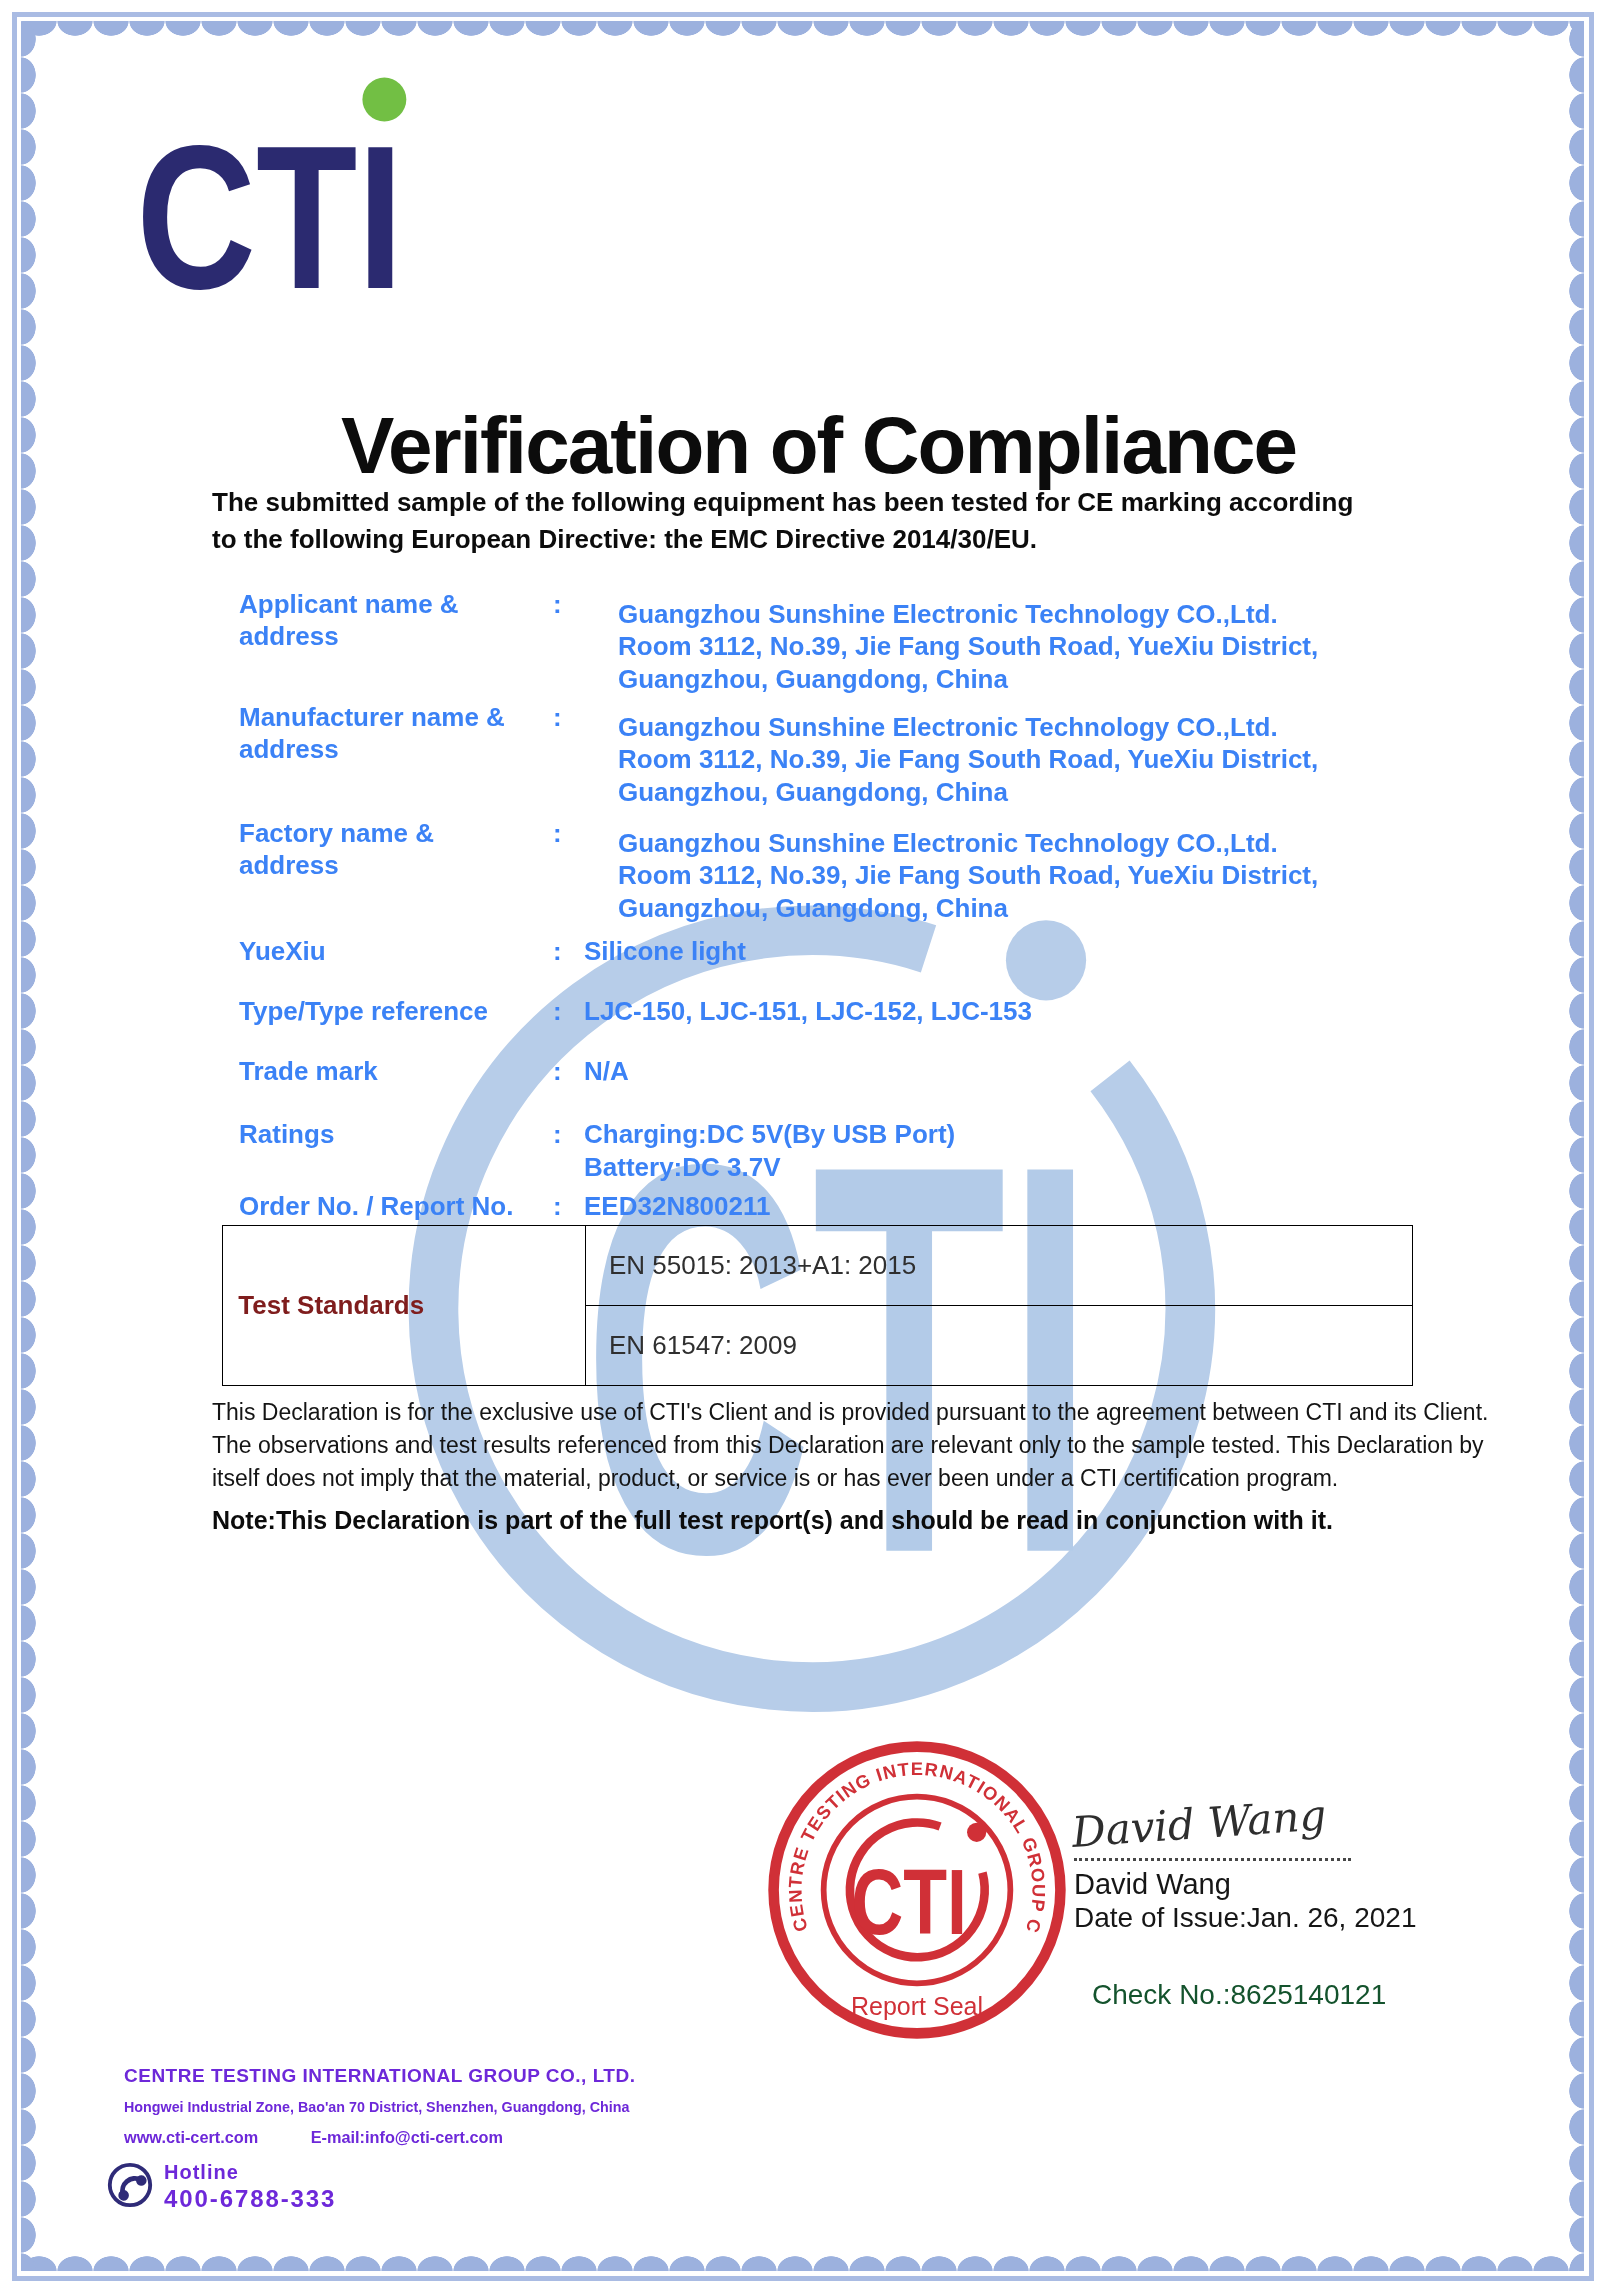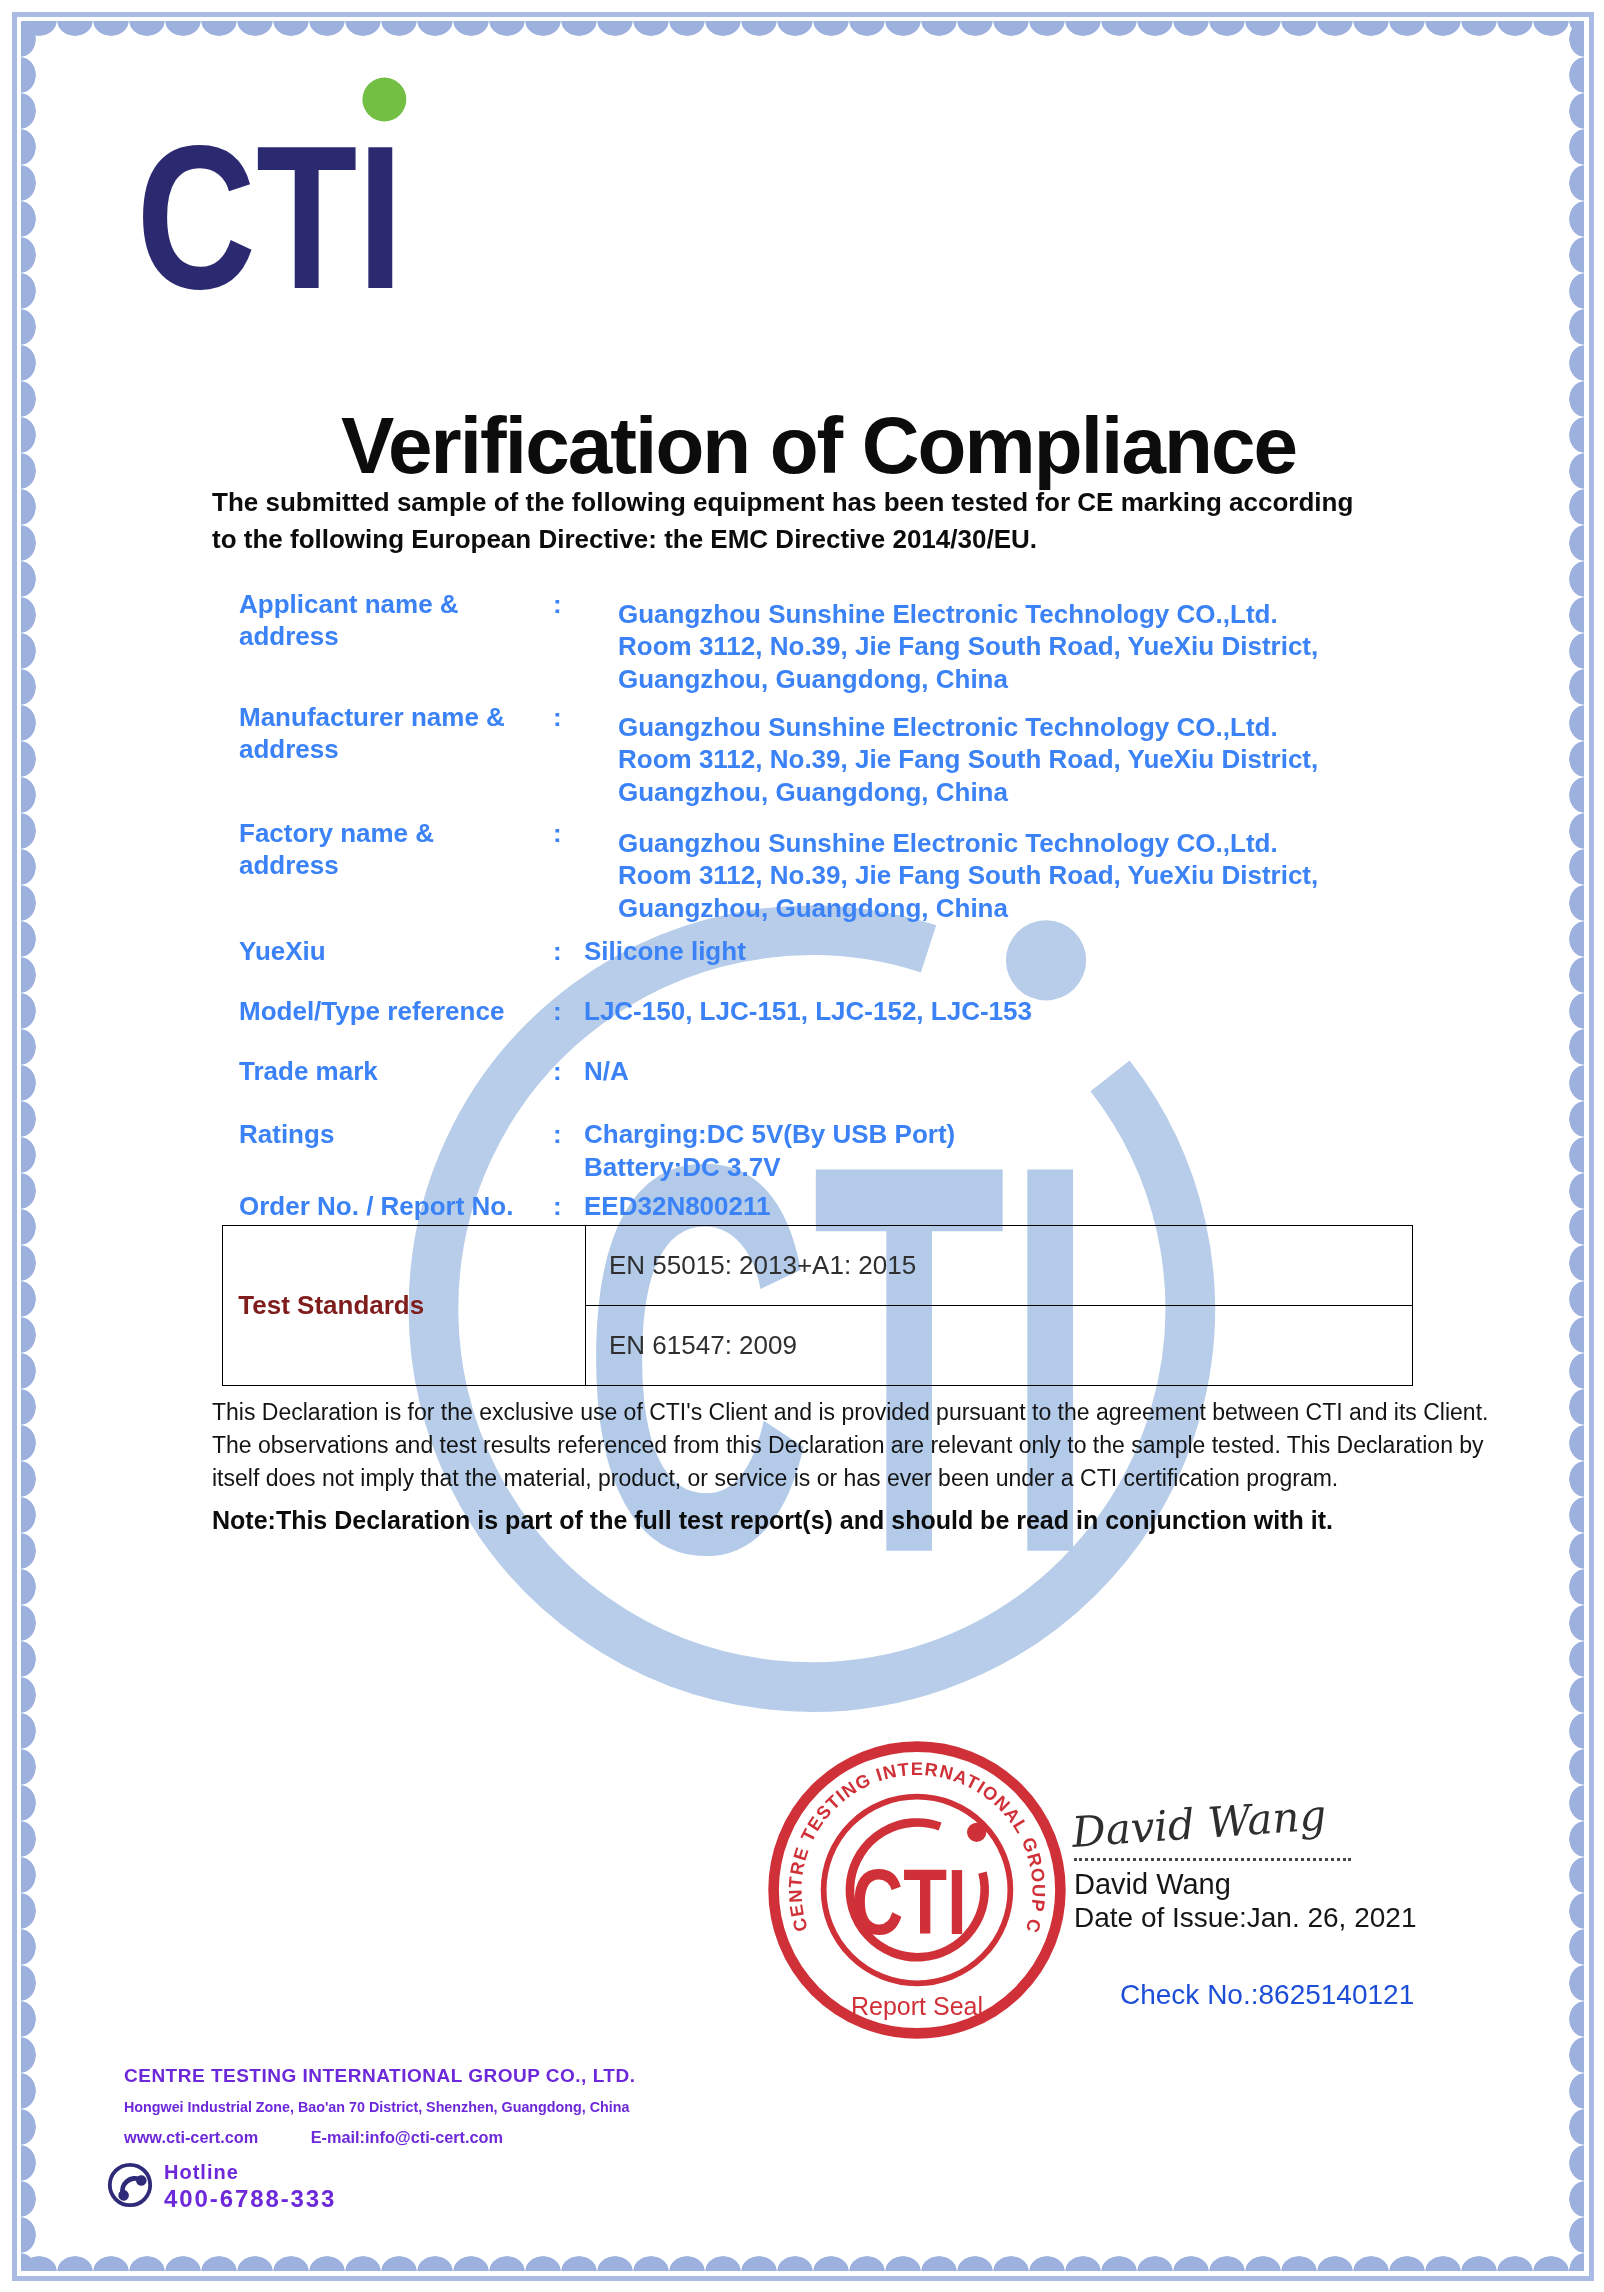--- a/index.html
+++ b/index.html
@@ -94,21 +94,21 @@
     font-size:25px;font-weight:bold;color:#0c0c0c;z-index:2;
   }
 
   
   .seal{position:absolute;left:763px;top:1736px;width:308px;height:308px;z-index:3;opacity:.93;}
   .sig-script{position:absolute;left:1069px;top:1803px;width:306px;height:63px;z-index:3;}
   .sig-dots{position:absolute;left:1074px;top:1833px;width:277px;height:25px;
     border-bottom:3.8px dotted #474747;z-index:3;}
   .sig-name{position:absolute;left:1074px;top:1868px;font-size:29px;color:#161616;z-index:3;}
   .sig-date{position:absolute;left:1074px;top:1902px;font-size:28px;color:#161616;z-index:3;}
-  .check-no{position:absolute;left:1120px;top:1979px;font-size:28px;color:#1d4ed8;z-index:3;}
+  .check-no{position:absolute;left:1092px;top:1979px;font-size:28px;color:#14532d;z-index:3;}
 
   
   .ft{color:#6d28d9;z-index:2;position:absolute;left:124px;}
   .ft-company{top:2065px;font-size:19px;font-weight:bold;letter-spacing:0.5px;}
   .ft-address{top:2099px;font-size:14.3px;font-weight:bold;}
   .ft-web{top:2128px;font-size:16.3px;font-weight:bold;}
   .ft-web .email{margin-left:48px;}
   .hotline-icon{position:absolute;left:105px;top:2160px;width:50px;height:50px;z-index:2;}
   .ft-hotline-label{left:164px;top:2161px;font-size:20px;font-weight:bold;letter-spacing:1px;}
   .ft-hotline-number{left:164px;top:2185px;font-size:24px;font-weight:bold;letter-spacing:1.9px;}
@@ -181,21 +181,21 @@
     </div>
   </div>
 
   <div class="frow r-product">
     <div class="lbl">YueXiu</div>
     <div class="col">:</div>
     <div class="val">Silicone light</div>
   </div>
 
   <div class="frow r-model">
-    <div class="lbl">Model/Type reference</div>
+    <div class="lbl">Type/Type reference</div>
     <div class="col">:</div>
     <div class="val">LJC-150, LJC-151, LJC-152, LJC-153</div>
   </div>
 
   <div class="frow r-trademark">
     <div class="lbl">Trade mark</div>
     <div class="col">:</div>
     <div class="val">N/A</div>
   </div>
 

